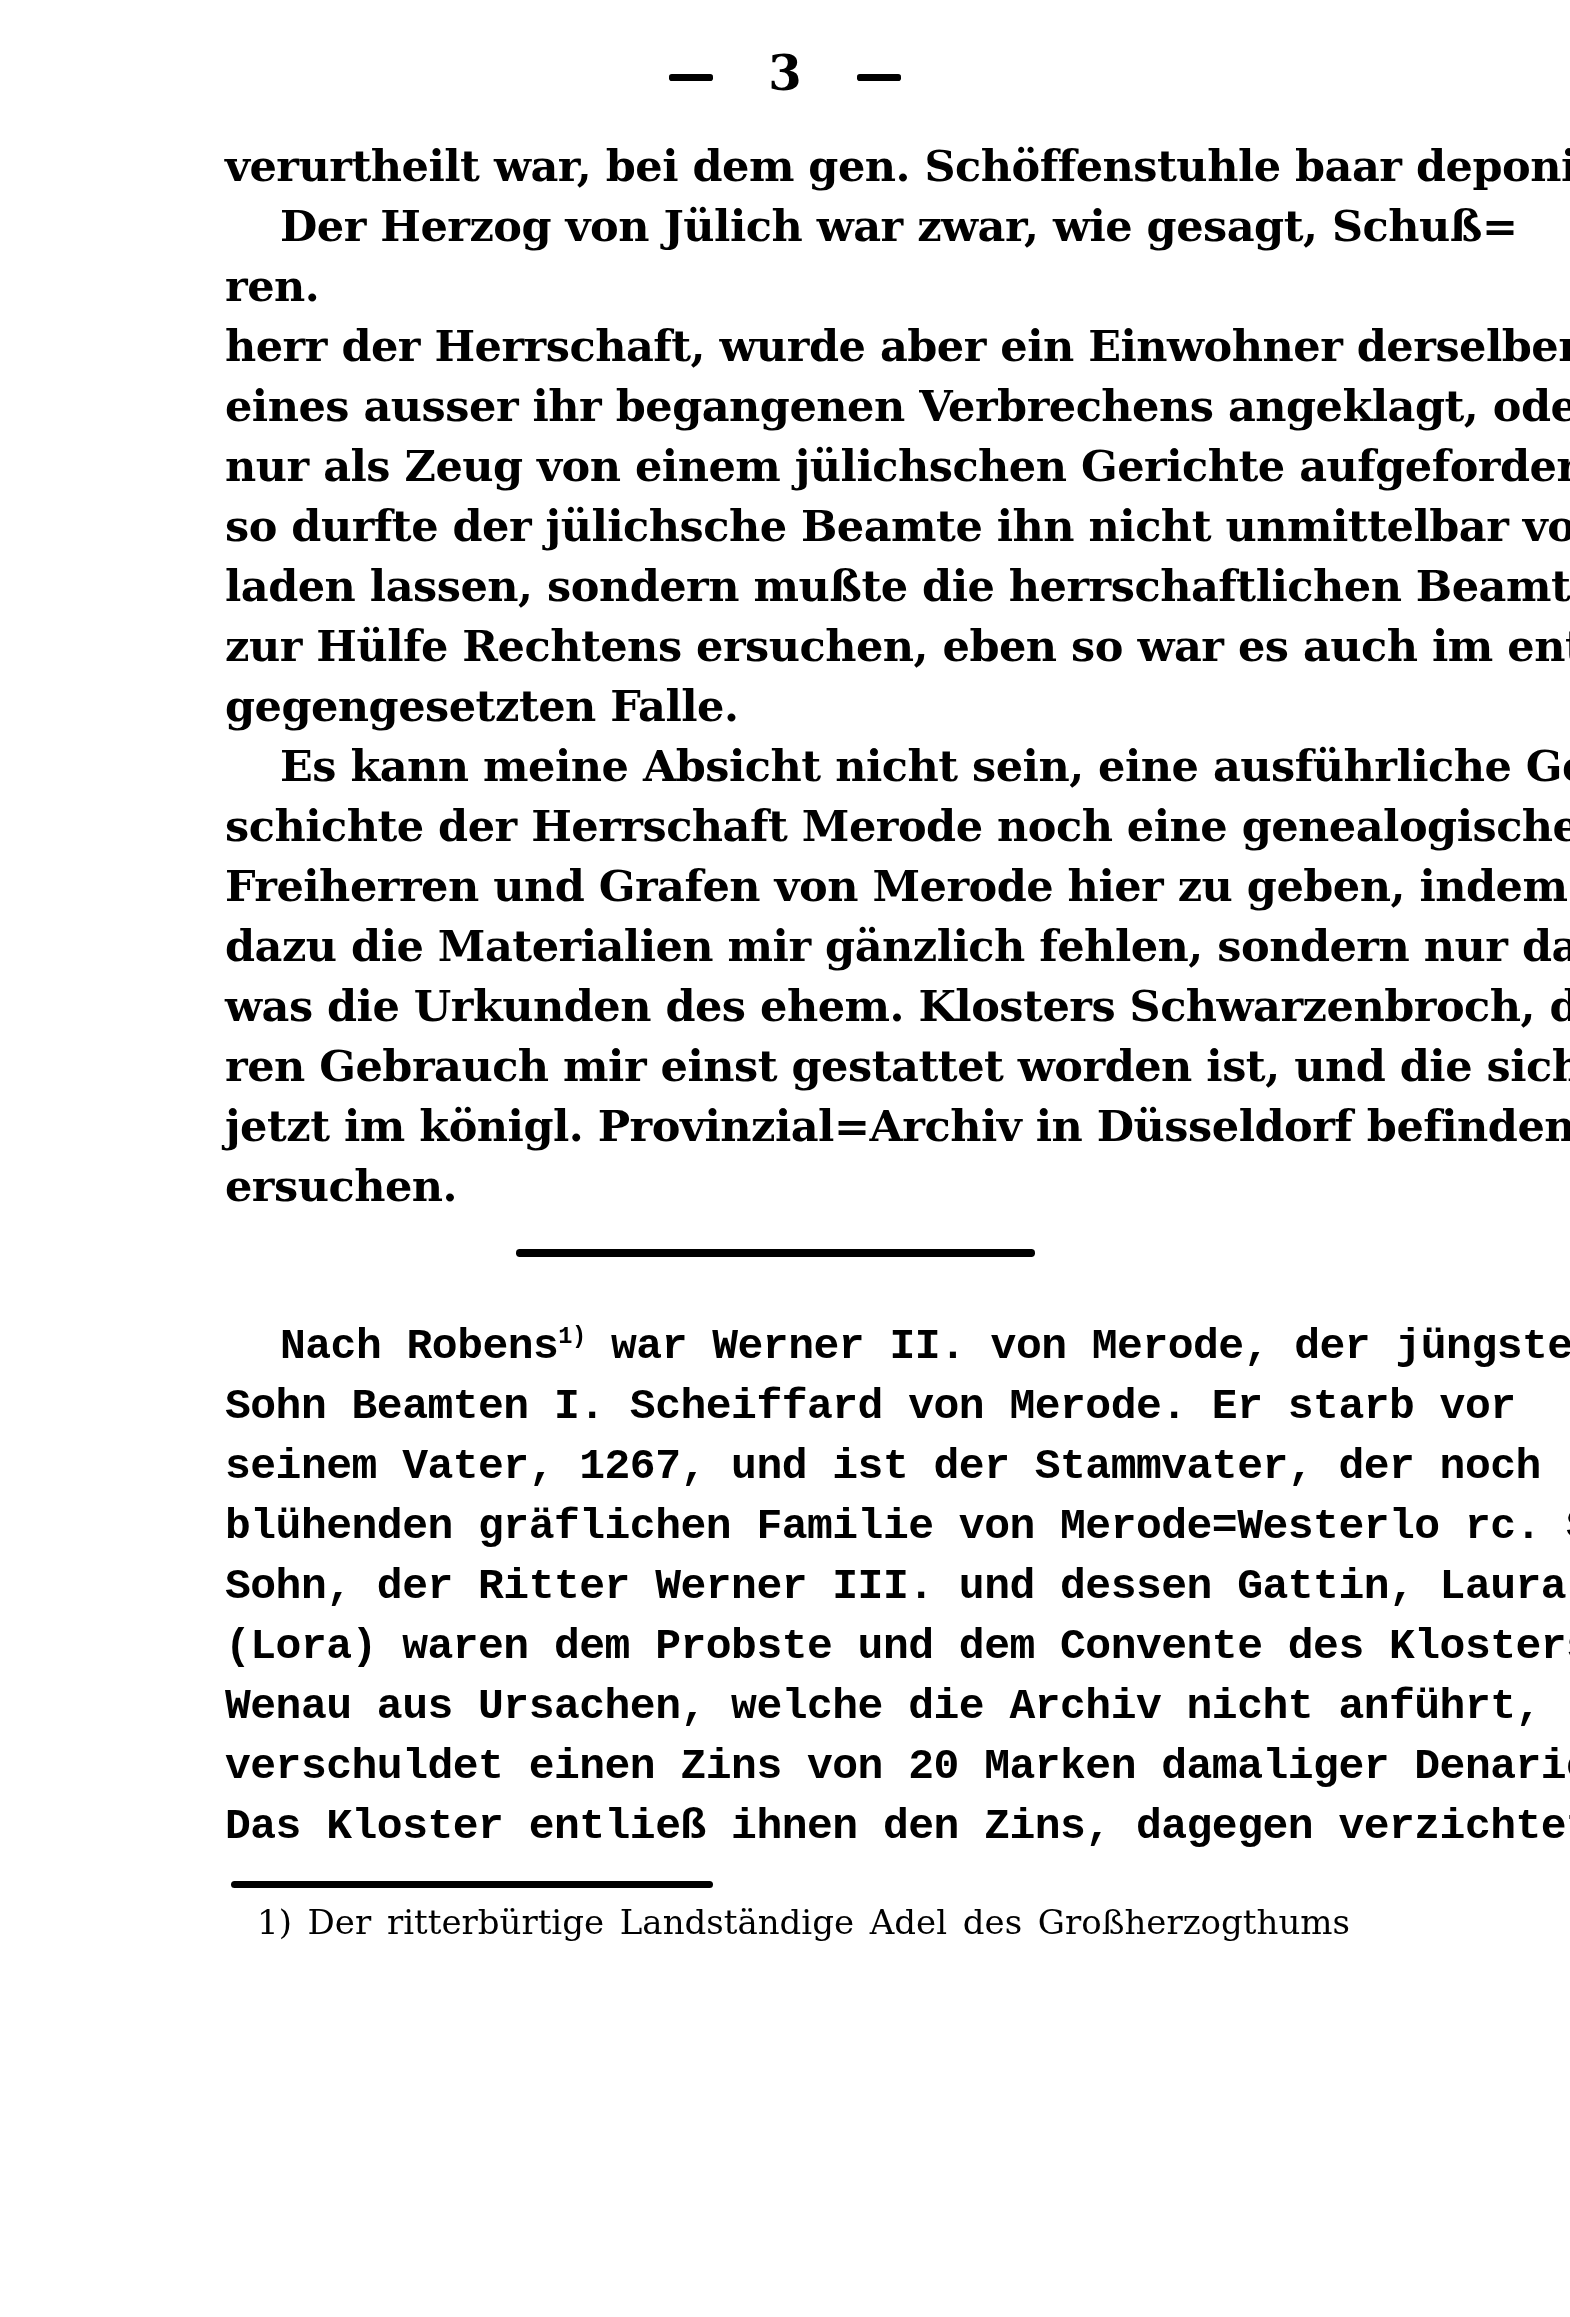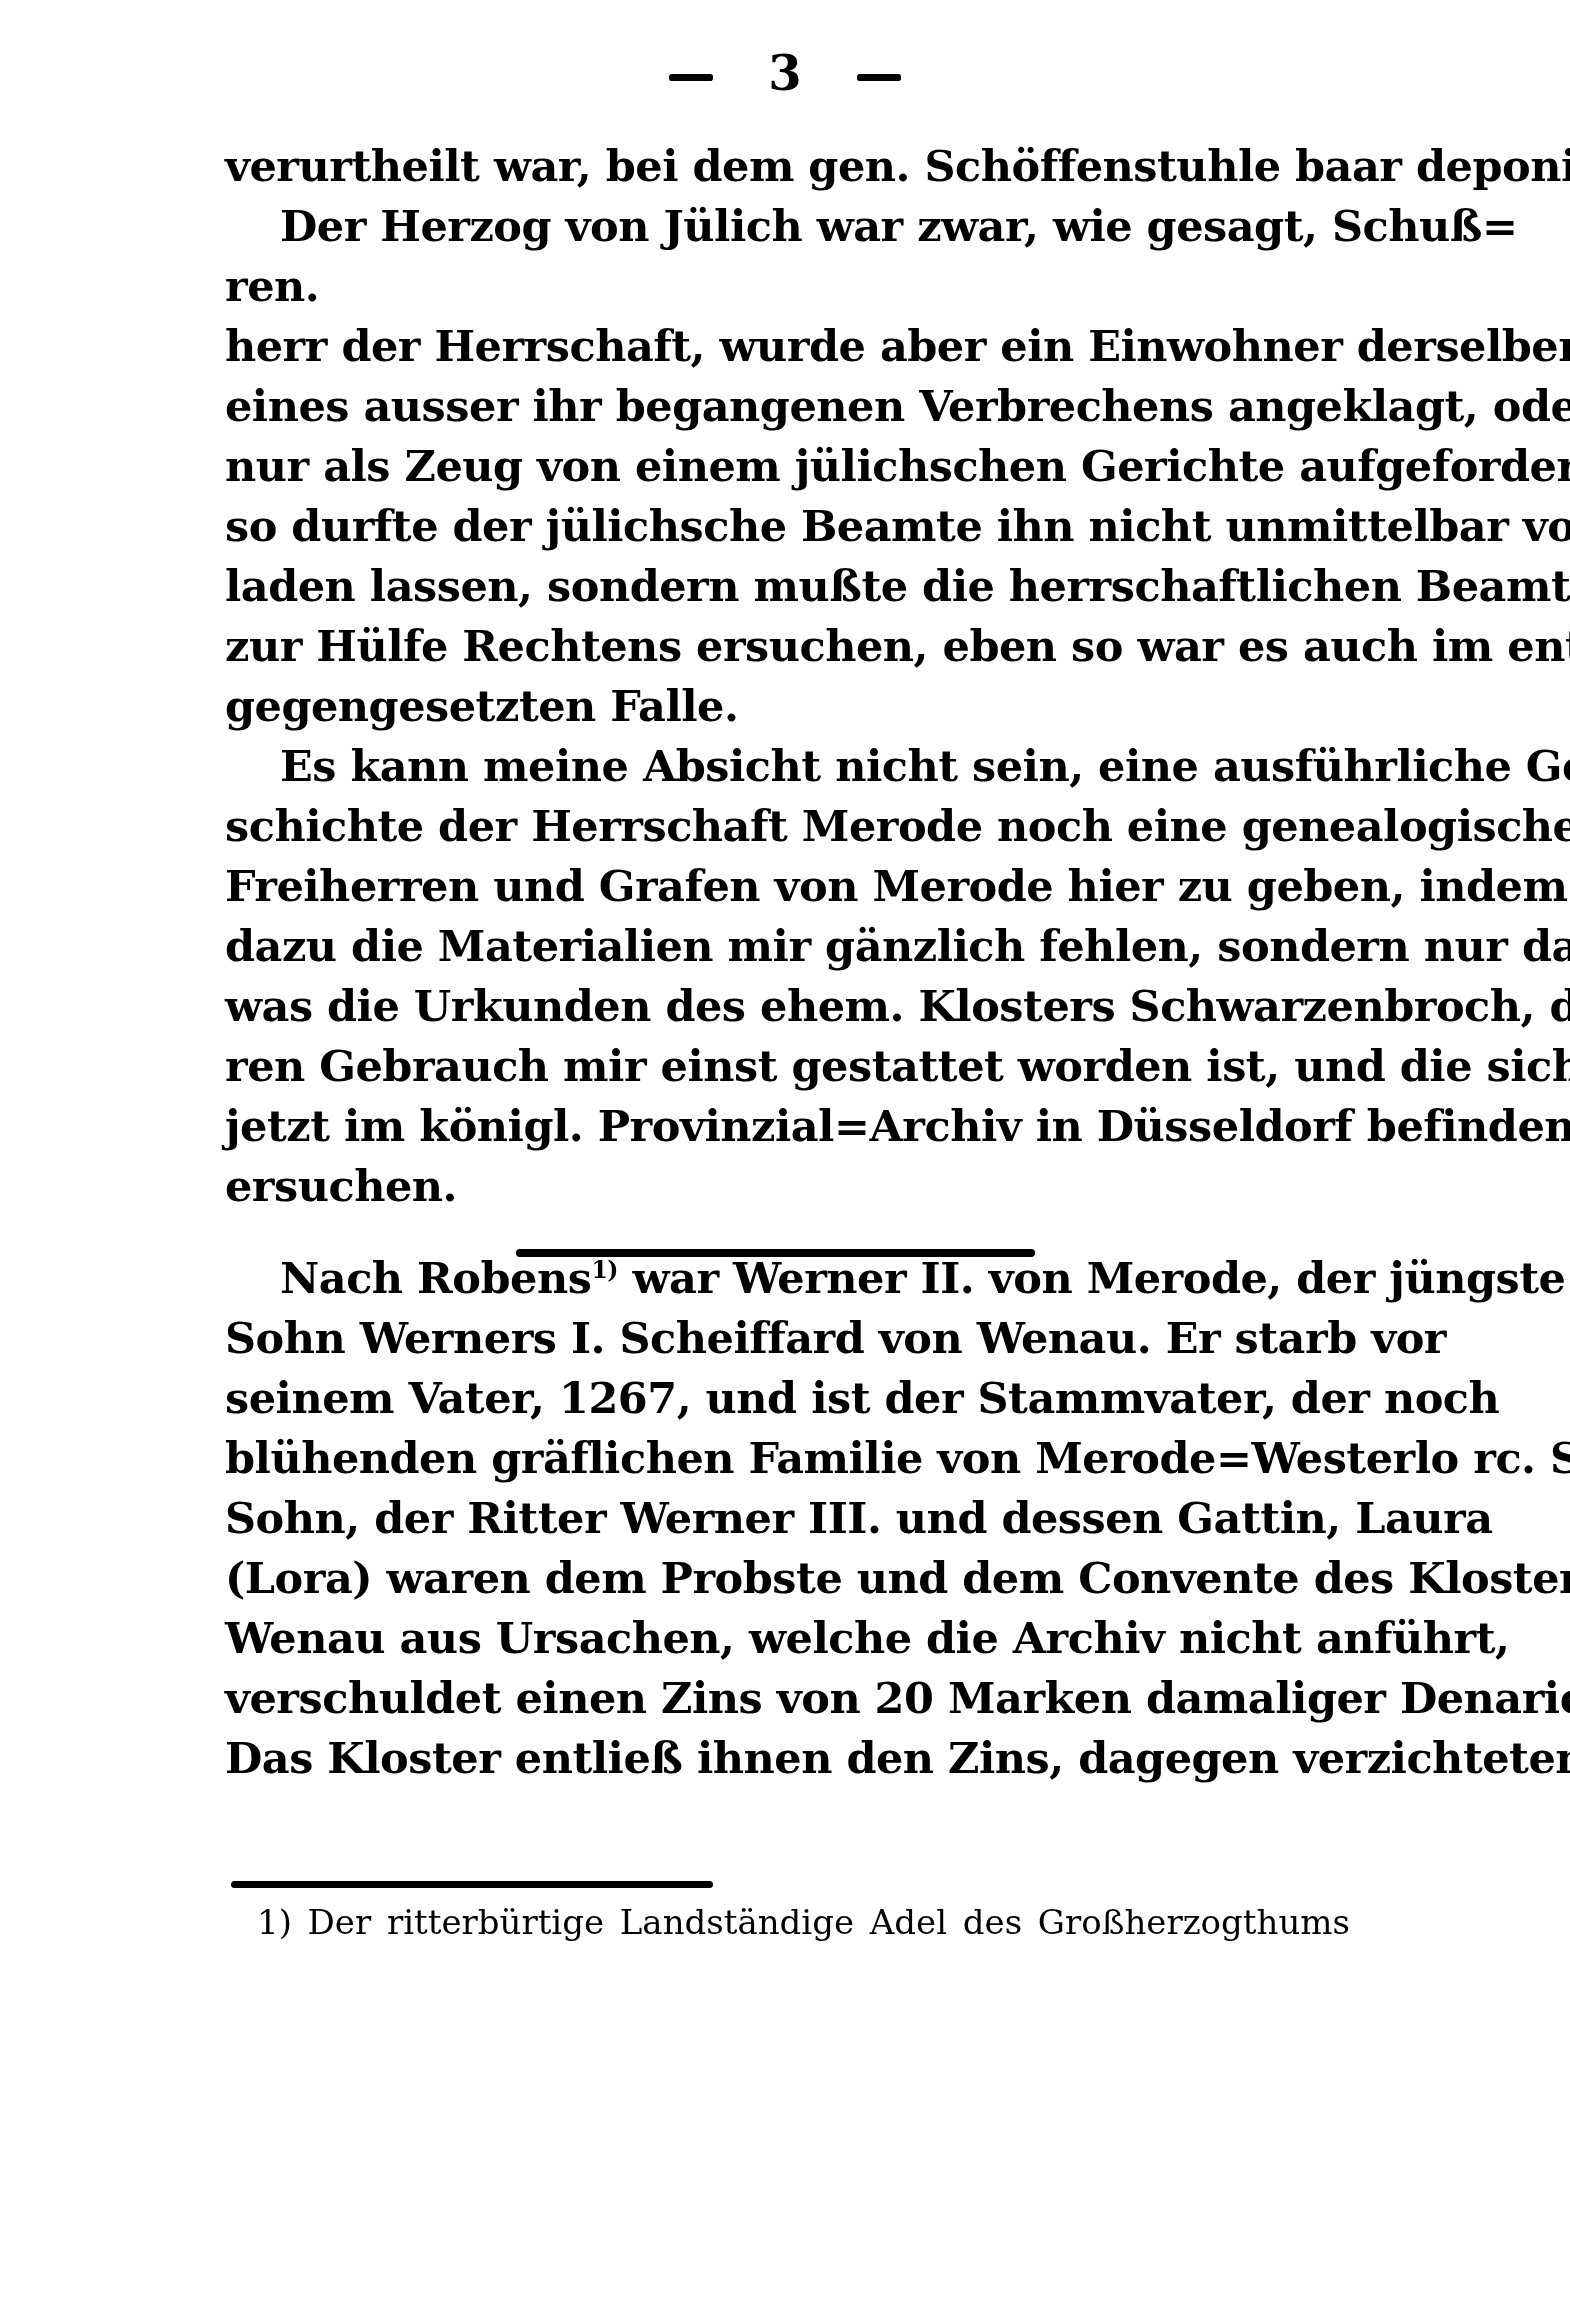--- a/index.html
+++ b/index.html
@@ -8,21 +8,21 @@
   .page-number { position: absolute; top: 44px; left: 0; width: 1570px; text-align: center;
                  font-size: 48px; font-weight: bold; line-height: 59px; }
   .page-number .dash { display: inline-block; width: 44px; height: 7.3px; background: #000;
                        vertical-align: middle; margin: 0 55px; border-radius: 2.8px; }
   .text-block { position: absolute; left: 225px; width: 1125px; }
   .line { height: 60px; line-height: 60px; font-size: 43px; font-weight: bold;
           white-space: nowrap; text-align: justify; text-align-last: justify; letter-spacing: -0.5px; }
   .line.last { text-align-last: left; }
   .line.indent { padding-left: 55px; }
   #section-1 { top: 136px; }
-  #section-2 { top: 1248px; }
+  #section-2 { top: 1317px; font-family: Liberation Mono, monospace; }
   .section-rule { position: absolute; left: 516px; top: 1249px; width: 519px; height: 8.3px;
                   background: #000; border-radius: 3.7px; }
   .footnote-rule { position: absolute; left: 231px; top: 1881px; width: 482px; height: 7.3px;
                    background: #000; border-radius: 3.7px; }
   .footnotes { position: absolute; left: 257px; top: 1899px; width: 1093px; }
   .fn-line { height: 46px; line-height: 46px; font-size: 34px; font-weight: normal; white-space: nowrap;
              text-align: justify; text-align-last: justify; }
   .fn-line.last { text-align-last: left; padding-left: 35px; }
   sup.fnref { font-size: 0.55em; vertical-align: super; line-height: 0; }
 </style>
@@ -51,21 +51,21 @@
   <div class="line">was die Urkunden des ehem. Klosters Schwarzenbroch, de=</div>
   <div class="line">ren Gebrauch mir einst gestattet worden ist, und die sich</div>
   <div class="line">jetzt im königl. Provinzial=Archiv in Düsseldorf befinden,</div>
   <div class="line last">ersuchen.</div>
 </div>
 
 <div class="section-rule"></div>
 
 <div class="text-block" id="section-2">
   <div class="line indent"><span>Nach Robens</span><sup class="fnref">1)</sup><span> war Werner II. von Merode, der jüngste</span></div>
-  <div class="line">Sohn Werners I. Scheiffard von Wenau. Er starb vor</div>
+  <div class="line">Sohn Beamten I. Scheiffard von Merode. Er starb vor</div>
   <div class="line">seinem Vater, 1267, und ist der Stammvater, der noch</div>
   <div class="line">blühenden gräflichen Familie von Merode=Westerlo rc. Sein</div>
   <div class="line">Sohn, der Ritter Werner III. und dessen Gattin, Laura</div>
   <div class="line">(Lora) waren dem Probste und dem Convente des Klosters</div>
   <div class="line">Wenau aus Ursachen, welche die Archiv nicht anführt,</div>
   <div class="line">verschuldet einen Zins von 20 Marken damaliger Denarien.</div>
   <div class="line">Das Kloster entließ ihnen den Zins, dagegen verzichteten</div>
 </div>
 
 <div class="footnote-rule"></div>

